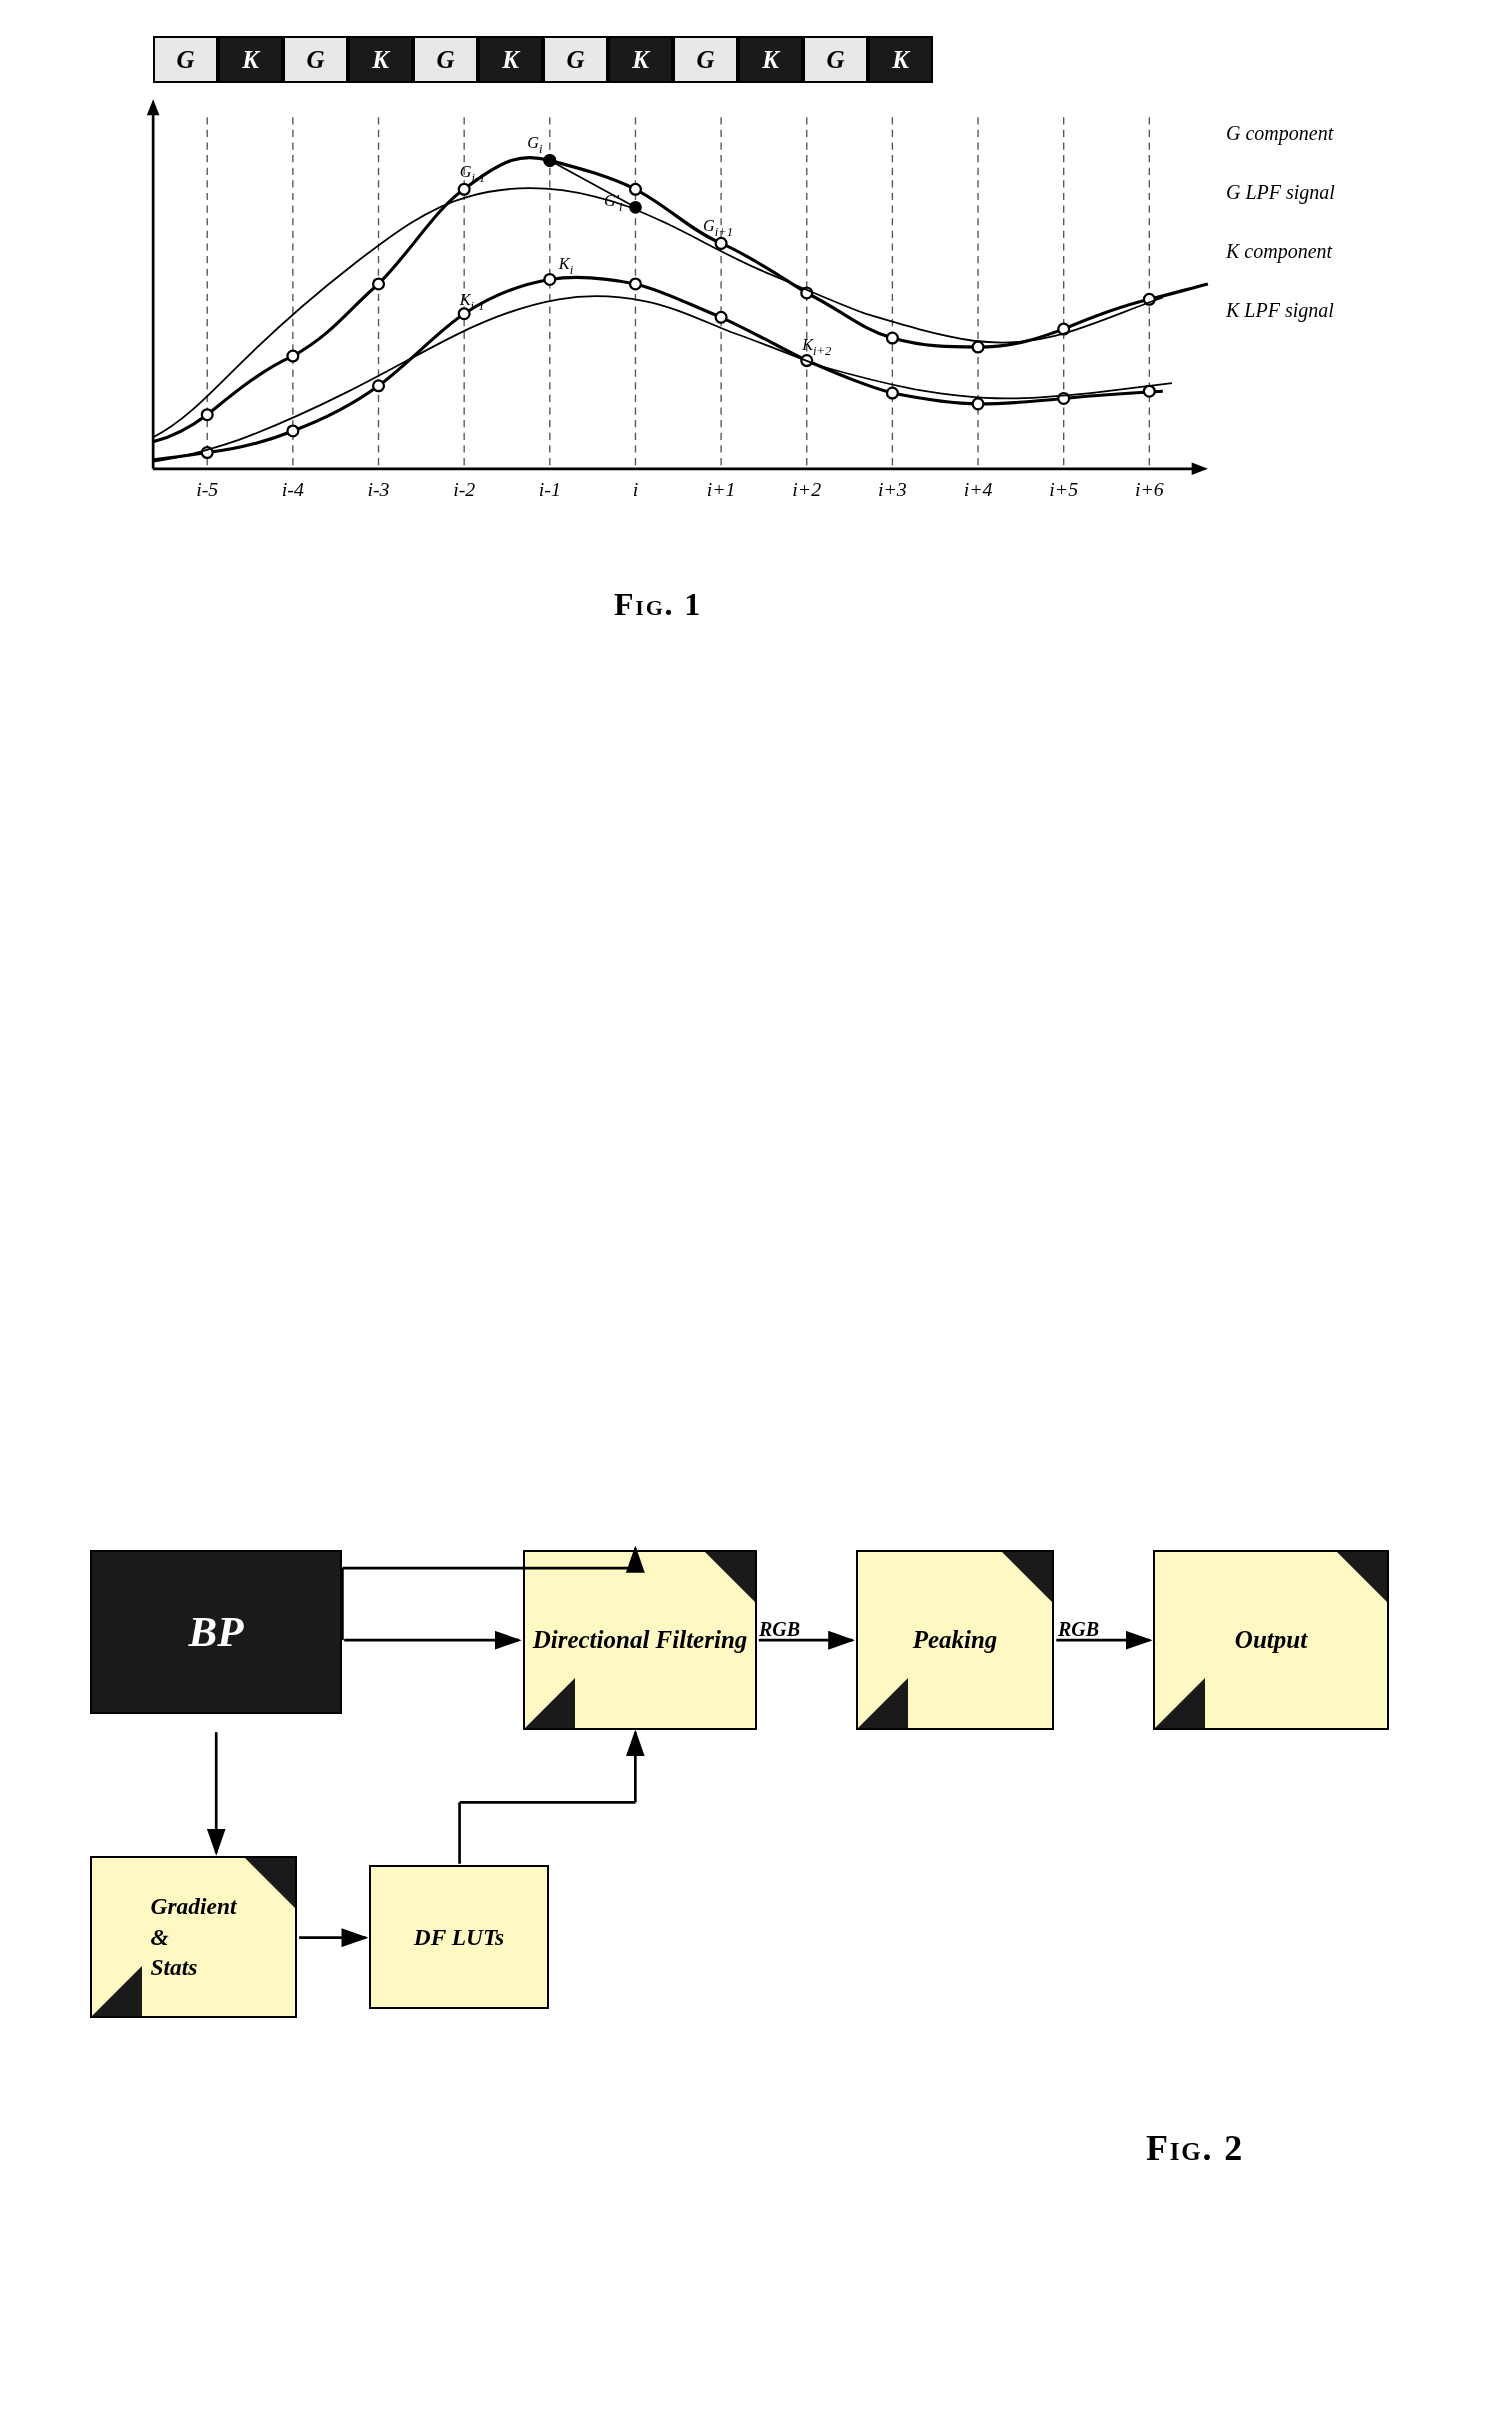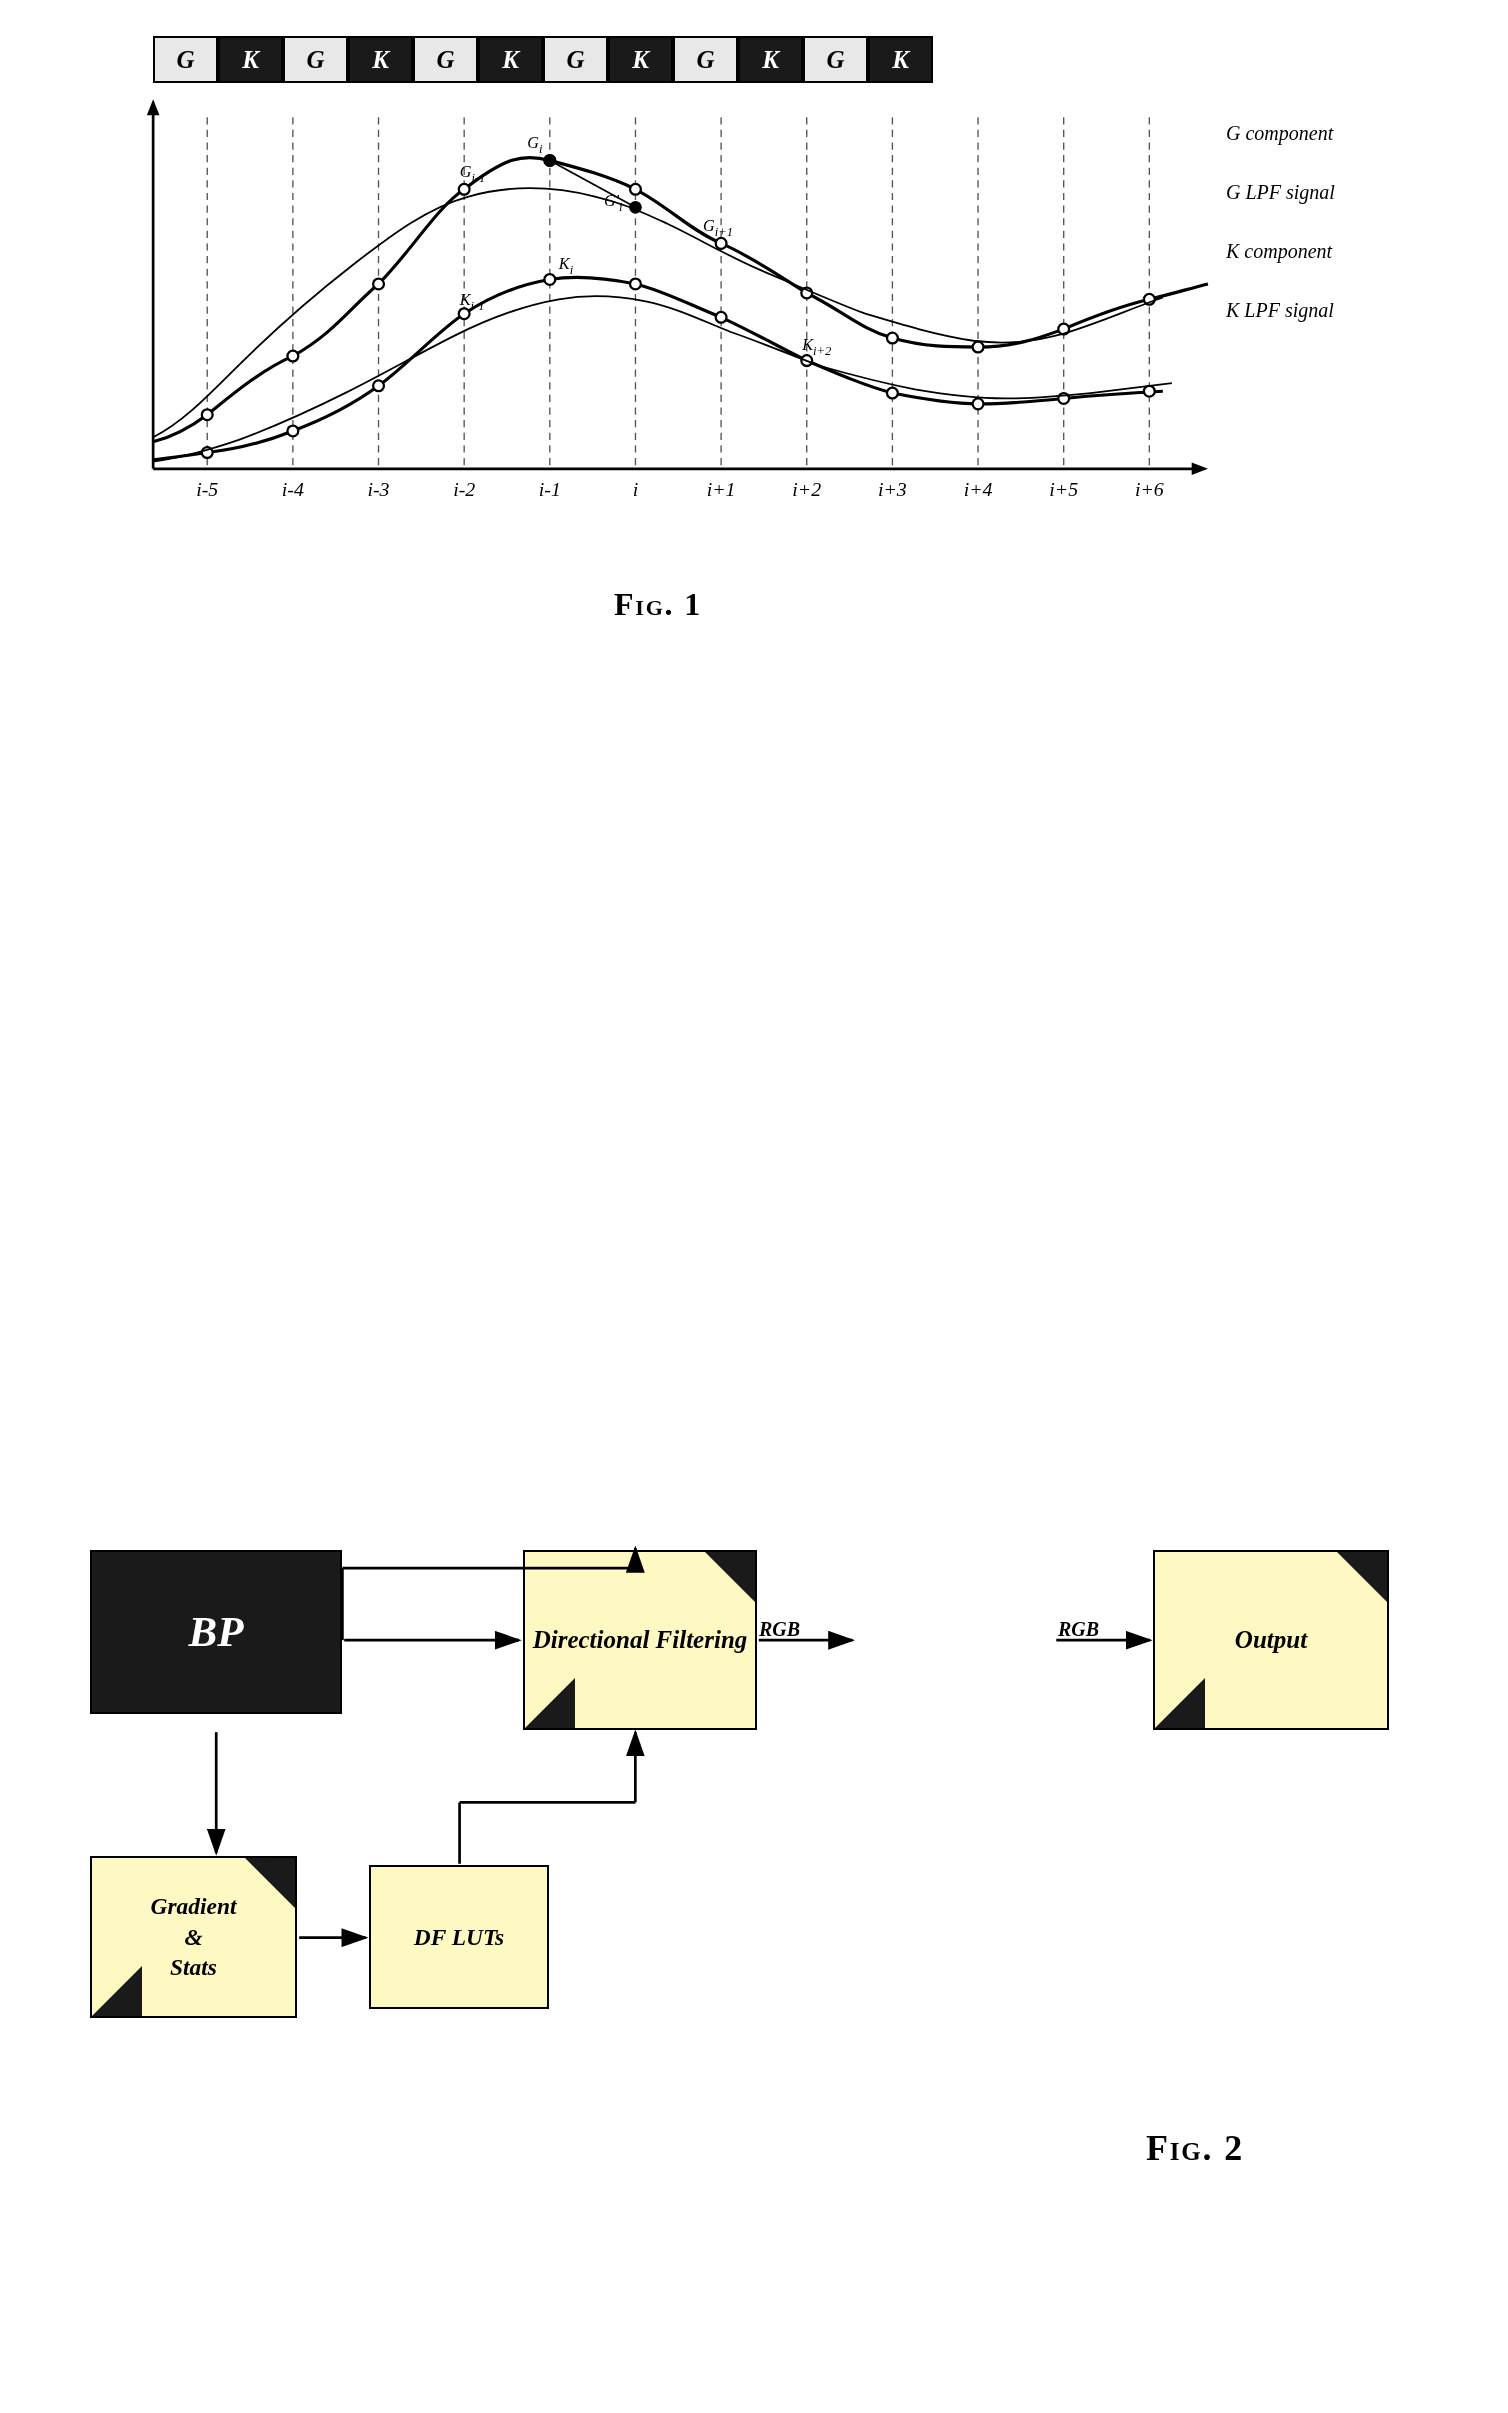--- a/index.html
+++ b/index.html
@@ -381,27 +381,30 @@
 
     <div class="bd-box dark-bg" style="left:18px; top:18px; width:252px; height:164px; font-size:43px;">
       <span>BP</span>
     </div>
 
     <div class="bd-box decorated" style="left:451px; top:18px; width:234px; height:180px; font-size:25px;">
       <span style="position:relative;z-index:1;">Directional
 Filtering</span>
     </div>
 
+    <div class="bd-box decorated" style="left:784px; top:18px; width:198px; height:180px; font-size:25px;">
+      <span style="position:relative;z-index:1;">Peaking</span>
+    </div>
 
     <div class="bd-box decorated" style="left:1081px; top:18px; width:236px; height:180px; font-size:25px;">
       <span style="position:relative;z-index:1;">Output</span>
     </div>
 
     <div class="bd-box decorated" style="left:18px; top:324px; width:207px; height:162px; font-size:23.4px;">
-      <span style="position:relative;z-index:1;white-space:pre-line;text-align:center;font-style:italic;">Gradient
+      <span style="position:relative;z-index:1;white-space:pre-line;text-align:left;font-style:italic;">Gradient
 &amp;
 Stats</span>
     </div>
 
     <div class="bd-box" style="left:297px; top:333px; width:180px; height:144px; font-size:23.4px;">
       <span>DF LUTs</span>
     </div>
 
     <div class="rgb-label" style="left:687px; top:86px;">
       <span>RGB</span>

